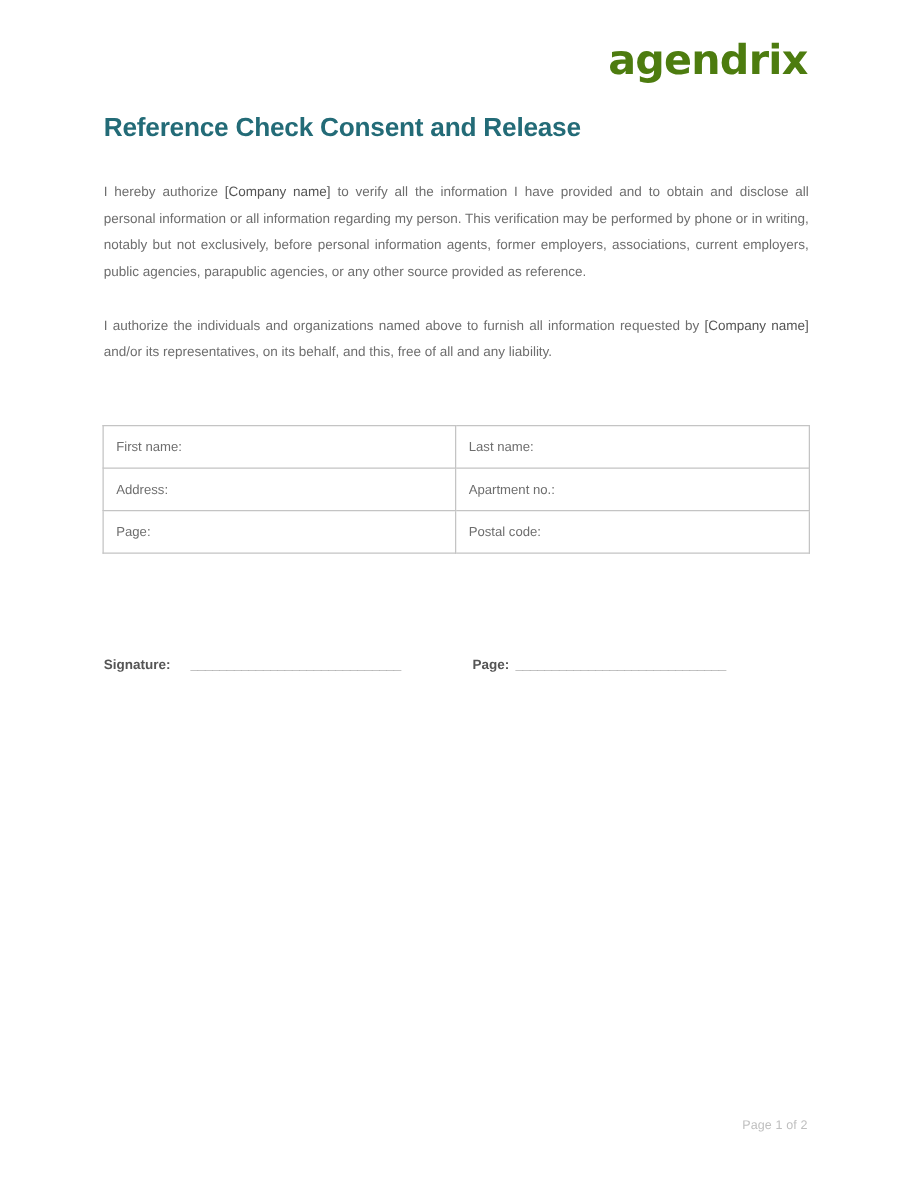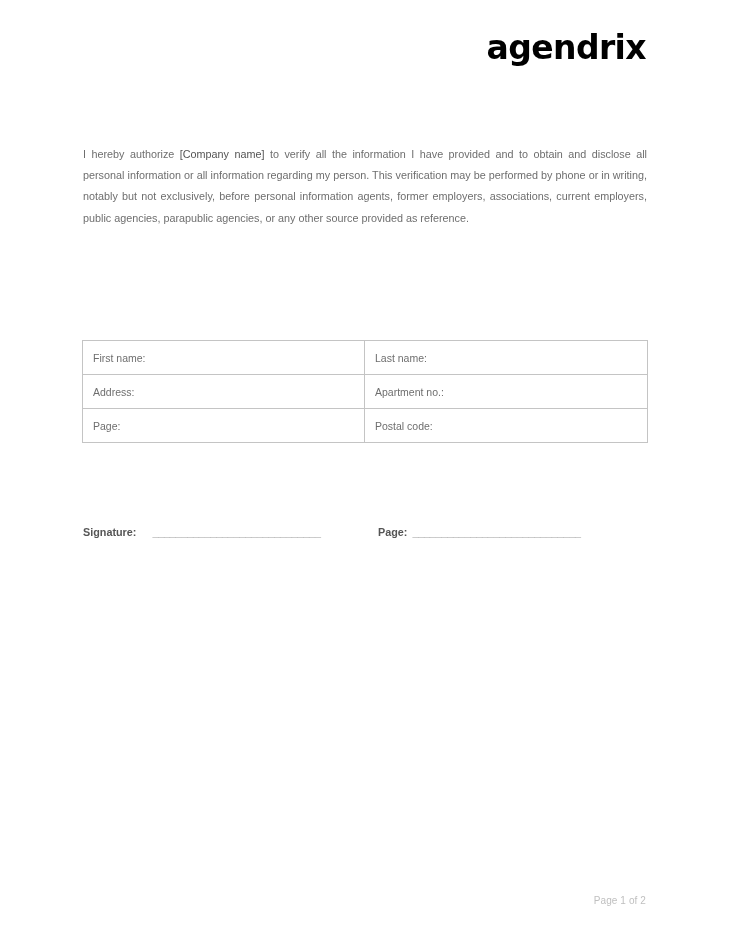--- a/index.html
+++ b/index.html
@@ -32,21 +32,21 @@
     height: 42px;
     display: flex;
     align-items: center;
     justify-content: flex-end;
   }
   .logo-wordmark {
     font-family: "DejaVu Sans", sans-serif;
     font-size: 33px;
     font-weight: 700;
     letter-spacing: -0.6px;
-    color: #000000;
+    color: #4d7c0f;
     line-height: 1;
     display: block;
   }
 
   
   .doc-title {
     position: absolute;
     top: 90px;
     left: 83px;
     width: 564px;
@@ -146,24 +146,26 @@
 </style>
 </head>
 <body>
 
 <div class="page">
 
   <div class="logo-area">
     <span class="logo-wordmark">agendrix</span>
   </div>
 
+  <h1 class="doc-title">Reference Check Consent and Release</h1>
 
   <div class="body-block">
     <p class="para"><span>I hereby authorize </span><b class="strong-token">[Company name]</b><span> to verify all the information I have provided and to obtain and disclose all personal information or all information regarding my person. This verification may be performed by phone or in writing, notably but not exclusively, before personal information agents, former employers, associations, current employers, public agencies, parapublic agencies, or any other source provided as reference.</span></p>
 
+    <p class="para"><span>I authorize the individuals and organizations named above to furnish all information requested by </span><b class="strong-token">[Company name]</b><span> and/or its representatives, on its behalf, and this, free of all and any liability.</span></p>
   </div>
 
   <table class="info-table">
     <tbody>
       <tr>
         <td class="col-left">First name:</td>
         <td class="col-right">Last name:</td>
       </tr>
       <tr>
         <td class="col-left">Address:</td>

